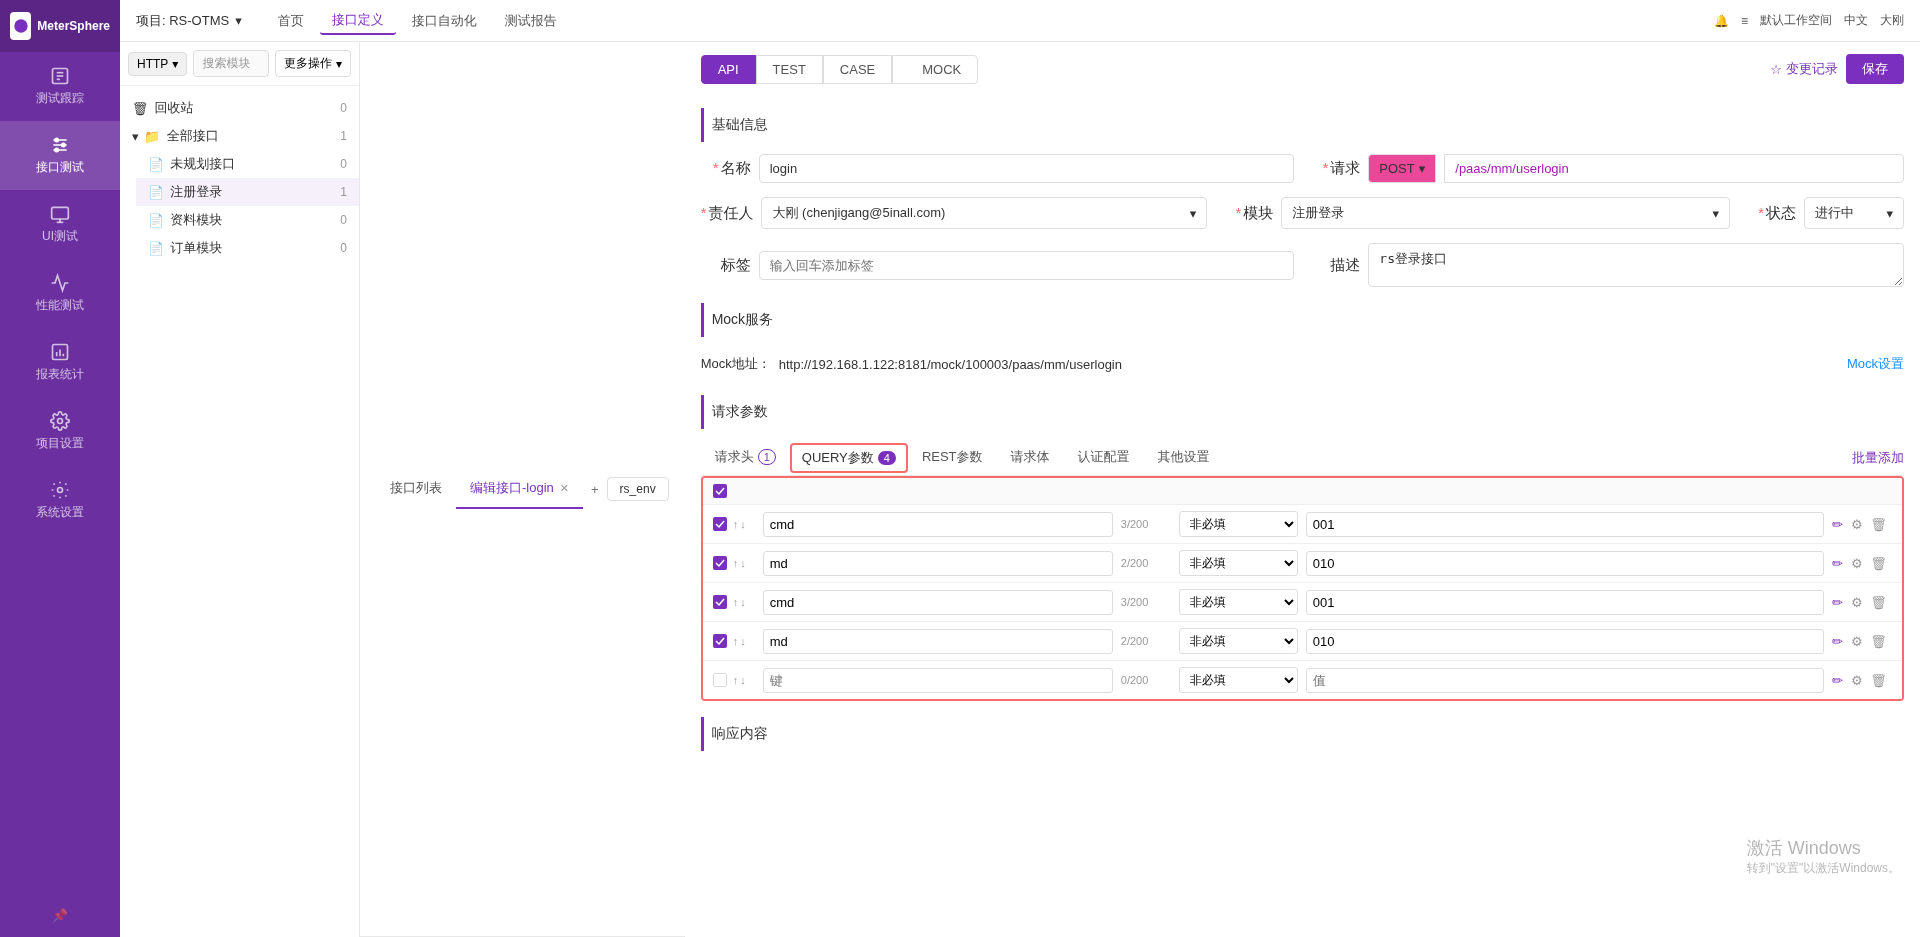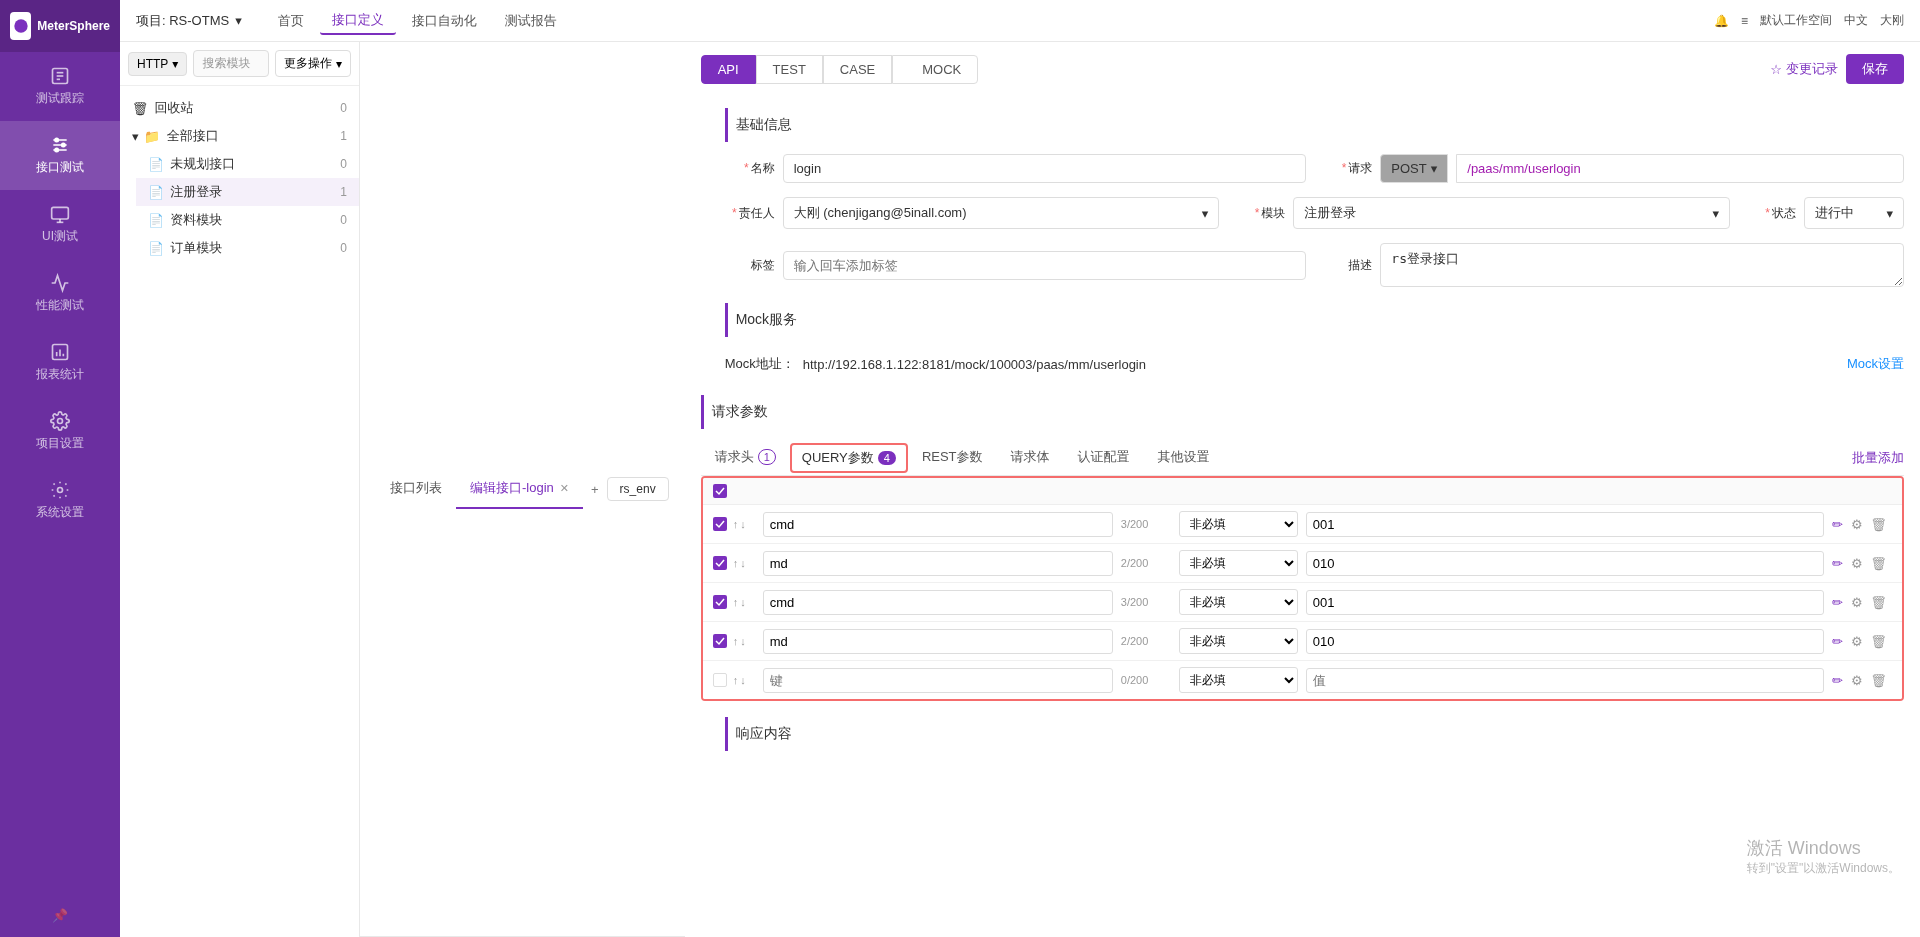--- a/index.html
+++ b/index.html
@@ -55,30 +55,30 @@
     .right-panel-inner { padding: 0 16px 16px; }
     .api-tab-btn { padding: 6px 16px; border: 1px solid #ddd; background: white; cursor: pointer; font-size: 13px; color: #555; }
     .api-tab-btn:first-child { border-radius: 4px 0 0 4px; }
     .api-tab-btn:last-child { border-radius: 0 4px 4px 0; padding-left: 29px; }
     .api-tab-btn.active { background: #7B2FBE; color: white; border-color: #7B2FBE; }
     .api-tab-area-right { margin-left: auto; display: flex; align-items: center; gap: 8px; }
     .star-btn { color: #7B2FBE; cursor: pointer; font-size: 13px; display: flex; align-items: center; gap: 4px; }
     .save-btn { background: #7B2FBE; color: white; border: none; border-radius: 4px; padding: 6px 16px; font-size: 13px; cursor: pointer; }
 
     
-    .section { margin-top: 16px; margin-left: 24px; }
+    .section { margin-top: 16px; }
     .section-title { font-size: 14px; color: #333; font-weight: 500; padding: 8px 0; border-left: 3px solid #7B2FBE; padding-left: 8px; margin-bottom: 12px; }
 
     
     .form-row { display: flex; align-items: center; gap: 16px; margin-bottom: 14px; }
-    .form-label { color: #333; font-size: 12px; min-width: 50px; text-align: right; }
+    .form-label { color: #333; font-size: 15px; min-width: 50px; text-align: right; }
     .form-label.required::before { content: '*'; color: #f56c6c; margin-right: 2px; }
     .form-input { flex: 1; padding: 6px 10px; border: 1px solid #ddd; border-radius: 4px; font-size: 13px; color: #333; outline: none; }
     .form-select { padding: 6px 10px; border: 1px solid #ddd; border-radius: 4px; font-size: 13px; color: #333; background: white; cursor: pointer; display: flex; align-items: center; gap: 6px; min-width: 80px; }
-    .post-select { padding: 6px 10px; border: 1px solid #ddd; border-radius: 4px 0 0 4px; font-size: 13px; color: #333; background: #a3a3a3; display: flex; align-items: center; gap: 4px; text-align: center; }
+    .post-select { padding: 6px 10px; border: 1px solid #ddd; border-radius: 4px 0 0 4px; font-size: 13px; color: #333; background: #ec4899; display: flex; align-items: center; gap: 4px; text-align: center; }
     .url-input-wrap { flex: 1; display: flex; }
     .url-input-wrap input { flex: 1; padding: 6px 10px; border: 1px solid #ddd; border-left: none; border-radius: 0 4px 4px 0; font-size: 13px; color: #a21caf; outline: none; }
     .form-textarea { padding: 6px 10px; border: 1px solid #ddd; border-radius: 4px; font-size: 13px; color: #333; resize: vertical; min-height: 60px; width: 100%; }
     .form-half { flex: 1; display: flex; align-items: center; gap: 8px; }
 
     
     .mock-row { display: flex; align-items: center; gap: 8px; padding: 6px 0; font-size: 13px; color: #333; }
     .mock-link { color: #1890ff; cursor: pointer; margin-left: auto; }
 
     

